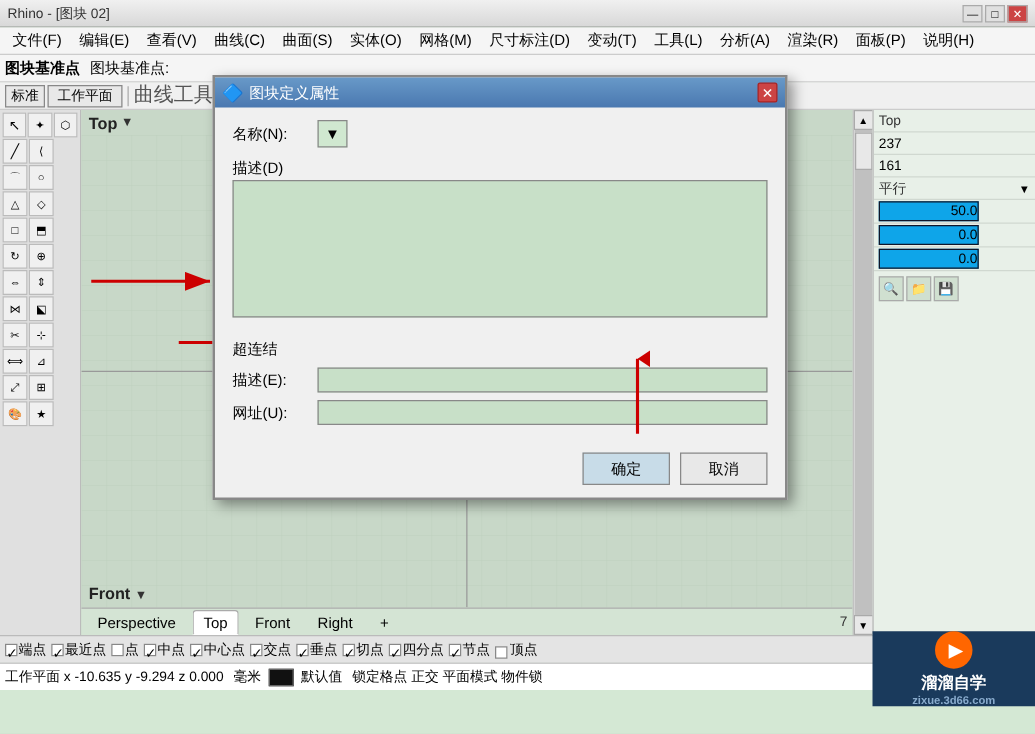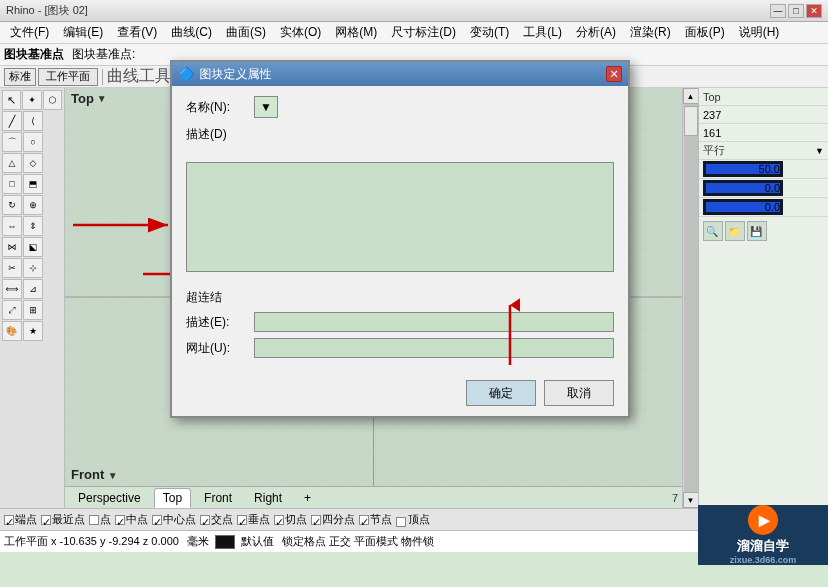--- a/index.html
+++ b/index.html
@@ -109,22 +109,22 @@
     }
     .prop-value {
       font-size: 11px;
       color: #000;
       text-align: left;
     }
     .prop-input {
       width: 60px;
       height: 16px;
       font-size: 11px;
-      border: 3px solid #0f172a;
-      background: #1d4ed8;
+      border: 1px solid #0f172a;
+      background: #0ea5e9;
       text-align: right;
     }
 
     
     .viewport-tabs {
       position: absolute;
       bottom: 0;
       left: 0;
       right: 0;
       height: 22px;
@@ -266,21 +266,21 @@
       height: 22px;
       background: #d0e8d0;
       border: 1px solid #888;
       display: flex;
       align-items: center;
       justify-content: center;
       cursor: pointer;
     }
     .dialog-section-label {
       font-size: 12px;
-      margin-bottom: 19px;
+      margin-bottom: 1px;
     }
     .dialog-textarea {
       width: 100%;
       height: 120px;
       background: #d0e8d0;
       border: 1px solid #888;
       resize: none;
       margin-bottom: 10px;
     }
     .dialog-hyperlink-section {

